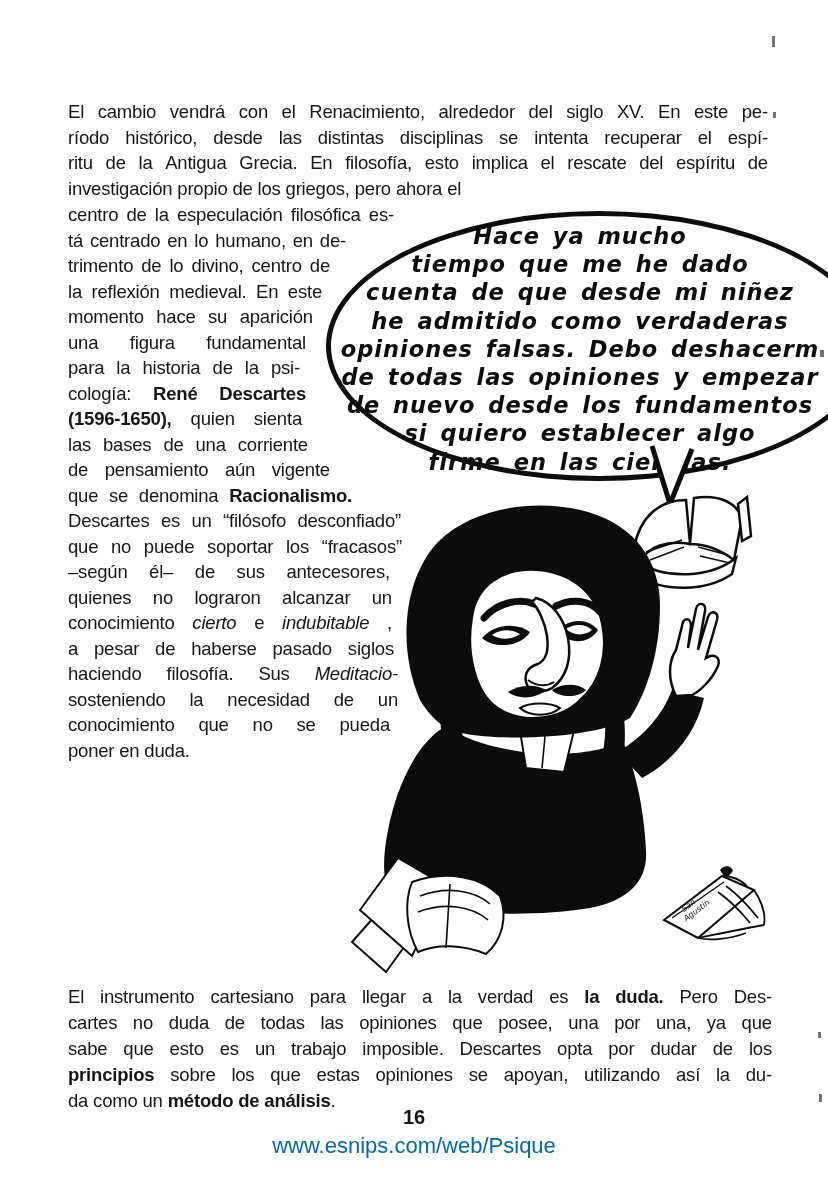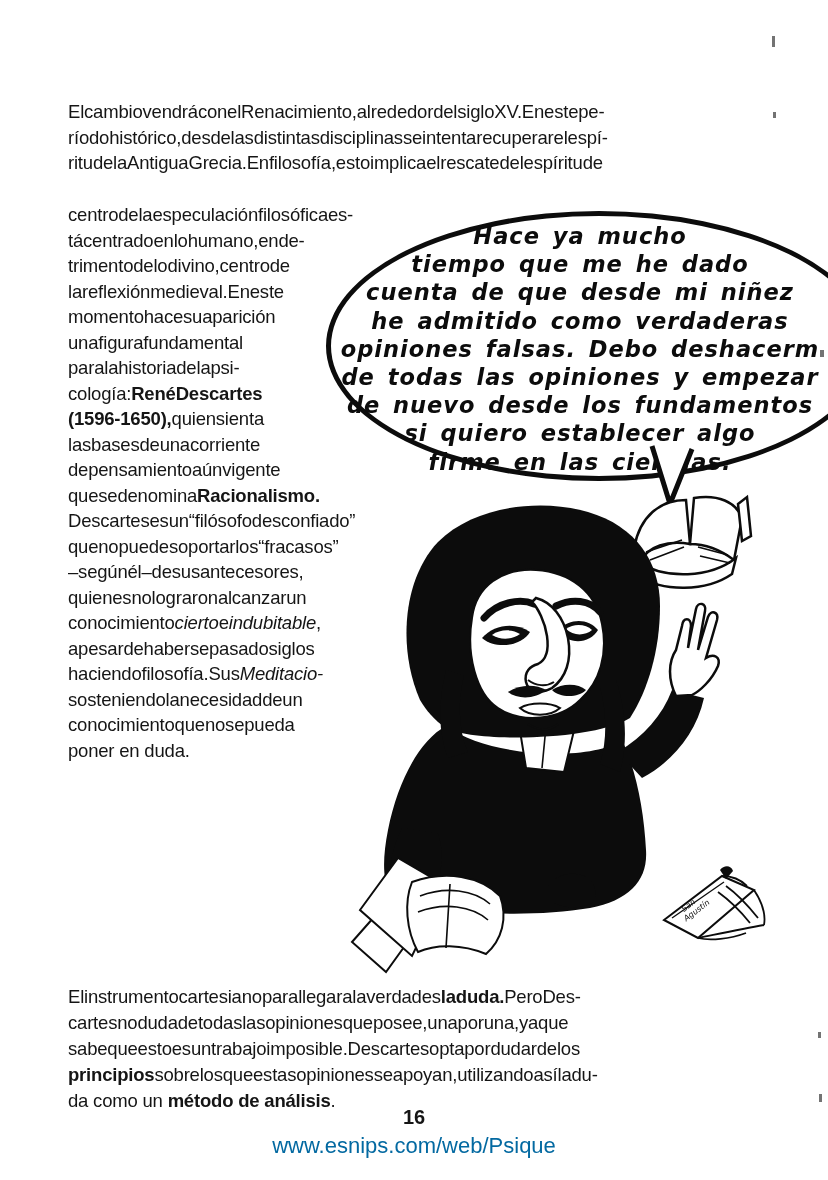--- a/index.html
+++ b/index.html
@@ -10,21 +10,21 @@
   }
   
   .title{
     position:absolute;left:66px;top:40px;
     font-size:42px;font-weight:bold;font-style:italic;letter-spacing:-1px;
     color:#0d0d0d;
   }
   
   .textblock{position:absolute;font-size:18.5px;letter-spacing:-0.2px;line-height:25.5px;}
   .textblock .line{height:25.5px;white-space:nowrap;}
-  .textblock .line.fill{display:flex;justify-content:flex-start;white-space:normal;}
+  .textblock .line.fill{display:flex;justify-content:space-between;white-space:normal;}
   .b{font-weight:bold;}
   .i{font-style:italic;}
   .intro{left:68px;top:99px;width:700px;}
   .intro .line.fill{width:700px;}
   .leftcol{left:68px;top:202px;}
   .leftcol .line:nth-child(1).fill{width:326px;}
   .leftcol .line:nth-child(2).fill{width:278px;}
   .leftcol .line:nth-child(3).fill{width:262px;}
   .leftcol .line:nth-child(4).fill{width:254px;}
   .leftcol .line:nth-child(5).fill{width:245px;}
@@ -120,20 +120,21 @@
         <span>En</span>
         <span>filosofía,</span>
         <span>esto</span>
         <span>implica</span>
         <span>el</span>
         <span>rescate</span>
         <span>del</span>
         <span>espíritu</span>
         <span>de</span>
       </div>
+      <div class="line"><span>investigación propio de los griegos, pero ahora el</span></div>
     </div>
 
   <div class="textblock leftcol">
       <div class="line fill">
         <span>centro</span>
         <span>de</span>
         <span>la</span>
         <span>especulación</span>
         <span>filosófica</span>
         <span>es-</span>

